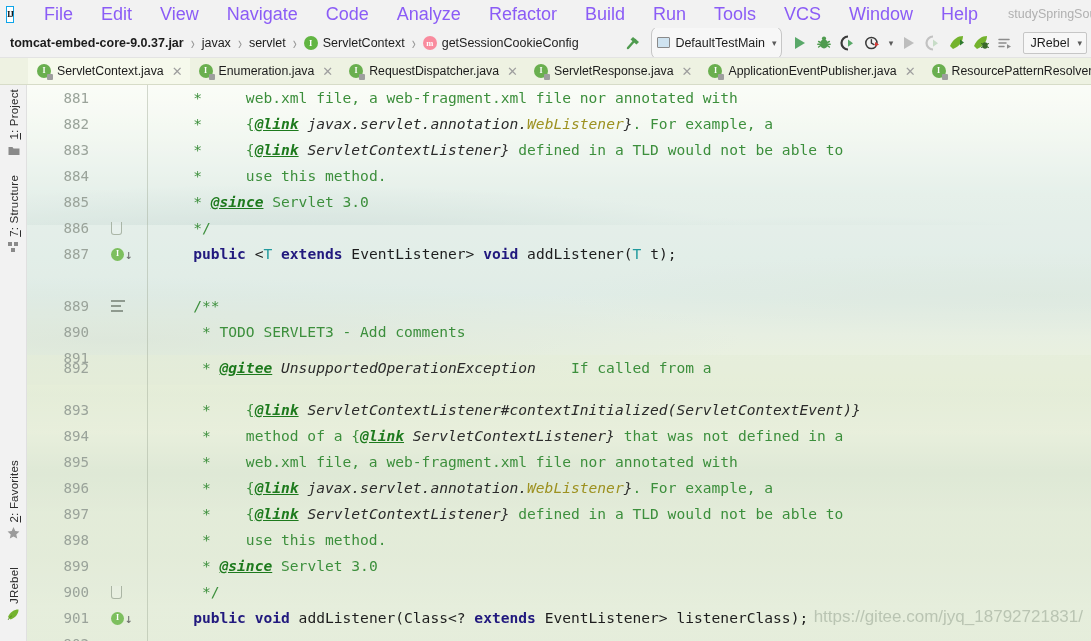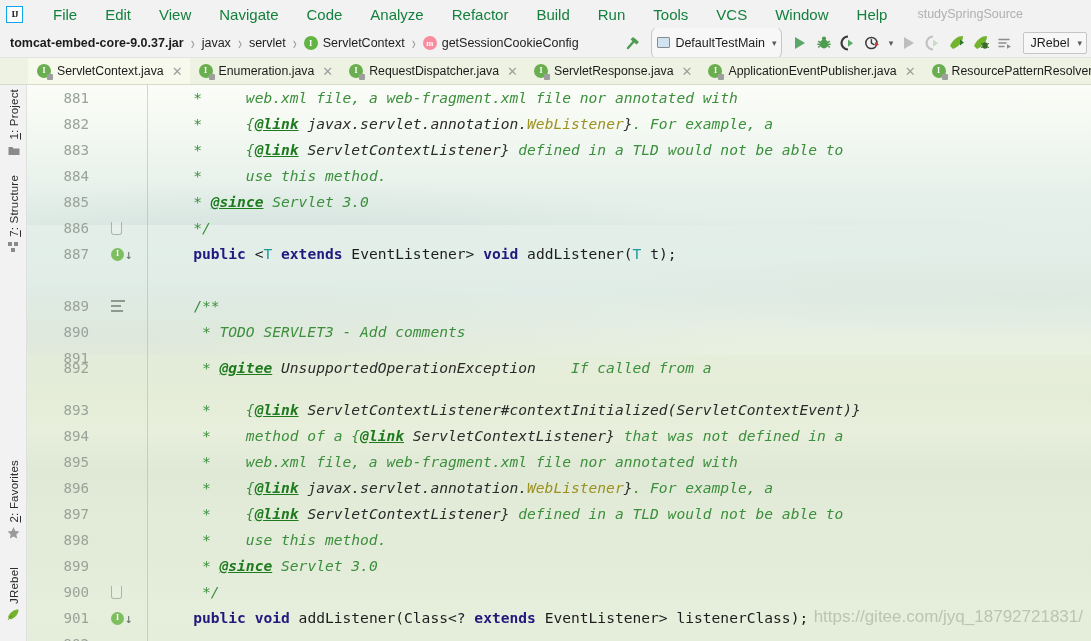--- a/index.html
+++ b/index.html
@@ -30,21 +30,21 @@
     width: 17px; height: 17px;
     background: #fefefe;
     border: 1px solid #0ea5e9;
     margin-right: 10px;
     display: flex; align-items: center; justify-content: center;
     font-size: 9px; font-weight: bold; color: #1b1b1b;
     font-family: "Liberation Serif", serif;
     letter-spacing: -1px;
   }
   .menu-item {
-    font-size: 15px; color: #15803d;
+    font-size: 18px; color: #8b5cf6;
     padding: 2px 8px;
     white-space: nowrap;
     cursor: default;
     margin-left: 12px;
   }
   .project-hint {
     margin-left: 22px;
     font-size: 12.5px;
     color: #b0b0b0;
     white-space: nowrap;
@@ -333,21 +333,21 @@
     left: 84px; width: 36px; height: 26px;
     display: flex; align-items: center;
   }
   .codetext {
     position: absolute;
     left: 131px;
     white-space: pre;
   }
 
   
-  .cm   { color: #3c8f3c; font-style: italic; }           
+  .cm   { color: #3c8f3c; }           
   .cmp  { color: #3c8f3c; font-style: normal; }           
   .tag  { color: #1d7a1d; font-style: italic; font-weight: bold; text-decoration: underline; } 
   .ref  { color: #2b2b2b; font-style: italic; }           
   .warn { color: #9d9120; font-style: italic; }           
   .kw   { color: #21197e; font-weight: bold; }            
   .id   { color: #1d1d1d; }                               
   .tp   { color: #20999d; }                               
 
   
   .g-impl {

